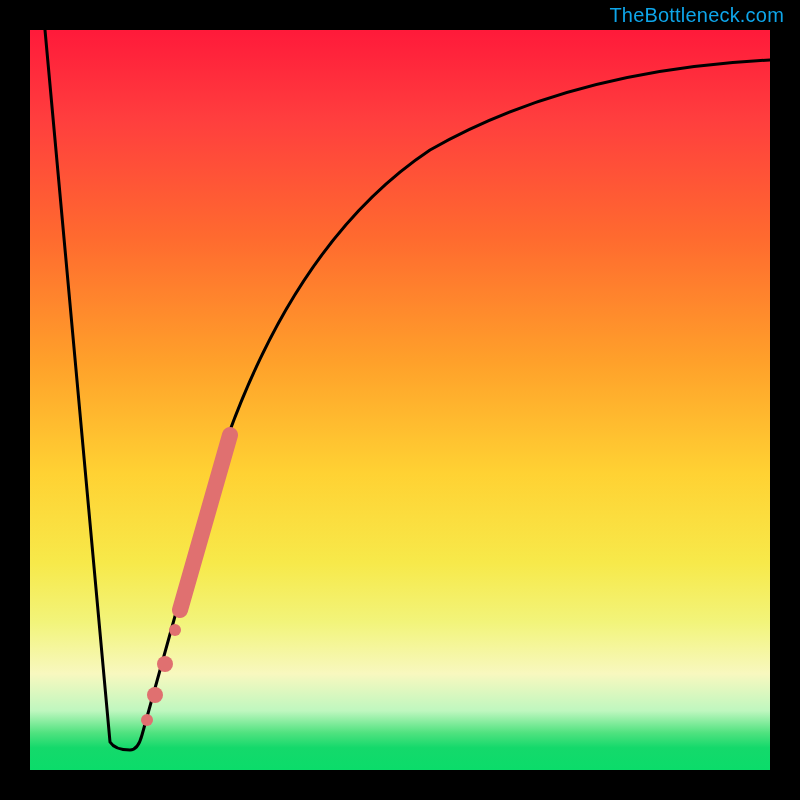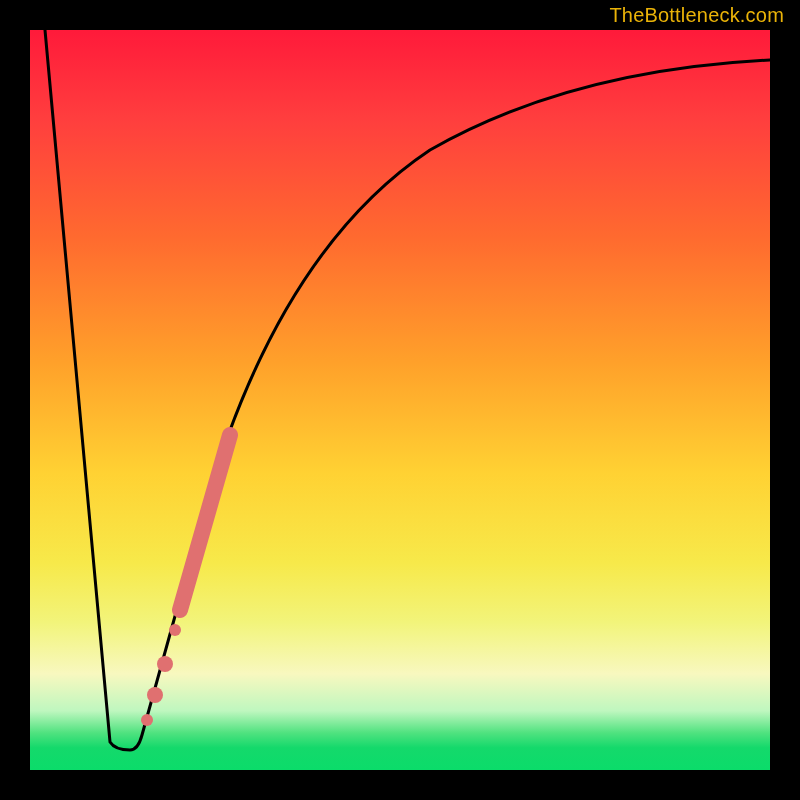--- a/index.html
+++ b/index.html
@@ -39,21 +39,21 @@
       #14d96b 97%,
       #0bdc6a 100%
     );
   }
   .watermark {
     position: absolute;
     top: 4px;
     right: 16px;
     font-family: Arial, Helvetica, sans-serif;
     font-size: 20px;
-    color: #eab308;
+    color: #0ea5e9;
     letter-spacing: 0.2px;
     font-weight: 500;
     user-select: none;
   }
   svg.curve {
     position: absolute;
     left: 0;
     top: 0;
     width: 740px;
     height: 740px;

